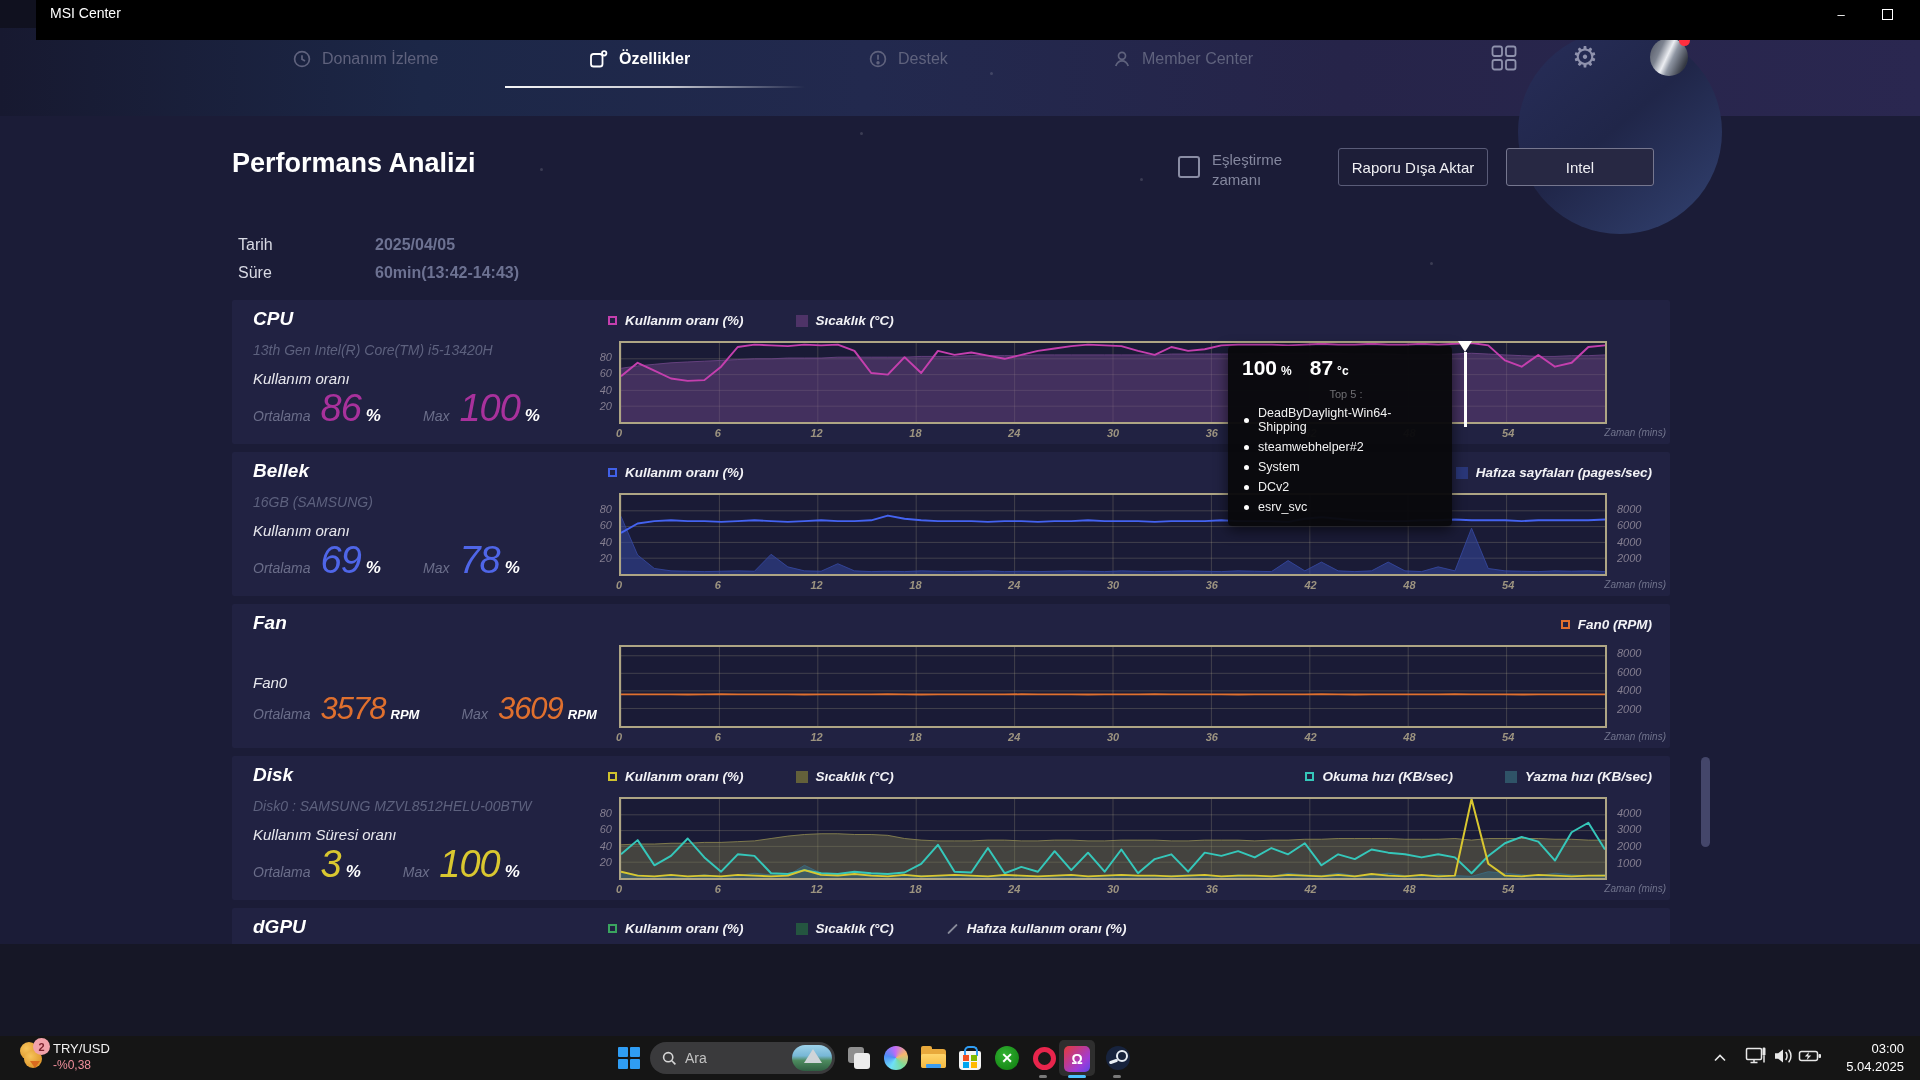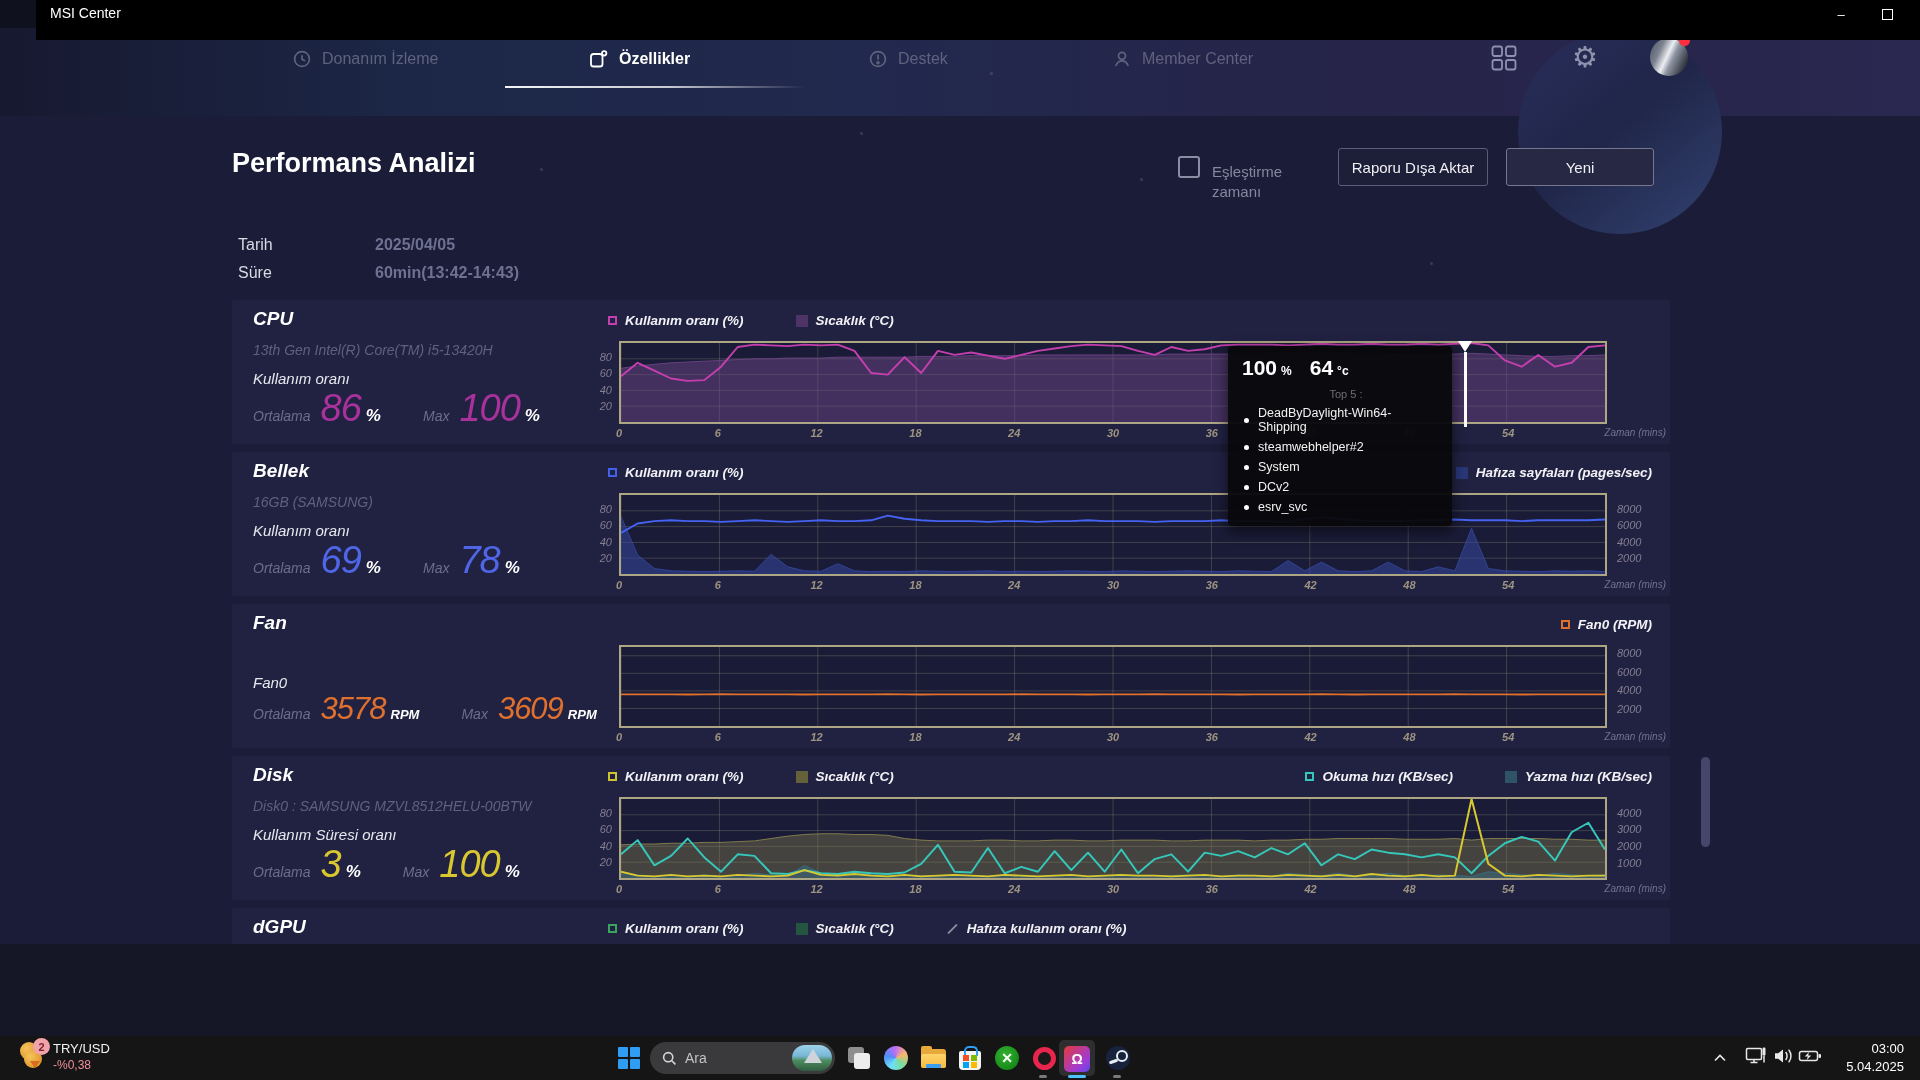--- a/index.html
+++ b/index.html
@@ -34,21 +34,21 @@
                    background:linear-gradient(90deg,rgba(255,255,255,0.95),rgba(255,255,255,0.75) 55%,rgba(255,255,255,0)); }
   .navicon { position:absolute; z-index:3; color:#8f92ad; cursor:pointer; }
   .avatar { position:absolute; left:1650px; top:38px; width:38px; height:38px; border-radius:50%; z-index:3; cursor:pointer;
             background:linear-gradient(115deg,#4a4e5c 0%,#7d8390 28%,#eceef2 46%,#8e95a2 58%,#343842 85%); }
   .avatar .notif { position:absolute; right:-2px; top:-3px; width:11px; height:11px; border-radius:50%; background:#ff2e3e; }
 
   
   .page-title { position:absolute; left:232px; top:148px; color:#fff; font-size:27px; font-weight:700; z-index:2; }
   .pair-check { position:absolute; left:1178px; top:156px; width:22px; height:22px; border:2px solid #8a8da4;
                 border-radius:3px; z-index:2; cursor:pointer; }
-  .pair-label { position:absolute; left:1212px; top:150px; width:90px; color:#84879e; font-size:15px; line-height:20px; z-index:2;margin-top:12px; }
+  .pair-label { position:absolute; left:1212px; top:150px; width:90px; color:#84879e; font-size:15px; line-height:20px; z-index:2; }
   .btn { position:absolute; top:148px; height:38px; border:1px solid #5a5c78; border-radius:3px; color:#f0f0f4;
          font-size:15px; display:flex; align-items:center; justify-content:center; z-index:2; cursor:pointer; }
   .btn.export { left:1338px; width:150px; background:#1d1e38; }
   .btn.new { left:1506px; width:148px; background:#272843; border-color:#76778f; }
 
   .info-label { position:absolute; left:238px; color:#d9dae4; font-size:16px; z-index:2; }
   .info-value { position:absolute; left:375px; color:#6d7292; font-size:16px; font-weight:700; z-index:2; }
 
   
   .cards { position:absolute; left:232px; top:300px; width:1438px; height:644px; overflow:hidden; z-index:2; }
@@ -237,21 +237,21 @@
   <span class="notif"></span>
 </div>
 
 <div class="page-title">Performans Analizi</div>
 <div class="pair-check"></div>
 <div class="pair-label">Eşleştirme zamanı</div>
 <div class="btn export">
   <span>Raporu Dışa Aktar</span>
 </div>
 <div class="btn new">
-  <span>Yeni</span>
+  <span>Intel</span>
 </div>
 
 <div class="info-label" style="top:236px">Tarih</div>
 <div class="info-value" style="top:236px">2025/04/05</div>
 <div class="info-label" style="top:264px">Süre</div>
 <div class="info-value" style="top:264px">60min(13:42-14:43)</div>
 
 <div class="cards">
 
   <div class="card" style="top: 0px; --accent: #a8319c;">
@@ -555,21 +555,21 @@
           <span class="lbl">Hafıza kullanım oranı (%)</span>
         </div>
       </div>
   </div>
 
   <div class="tooltip">
     <div class="tt-head">
       <span class="tt-big">100</span>
       <span class="tt-small">%</span>
       <span class="tt-sep"></span>
-      <span class="tt-big">64</span>
+      <span class="tt-big">87</span>
       <span class="tt-small">°c</span>
     </div>
     <div class="tt-top">Top 5 :</div>
     <div class="tt-item">
         <span class="tt-dot"></span>
         <span>DeadByDaylight-Win64-Shipping</span>
       </div>
     <div class="tt-item">
         <span class="tt-dot"></span>
         <span>steamwebhelper#2</span>

